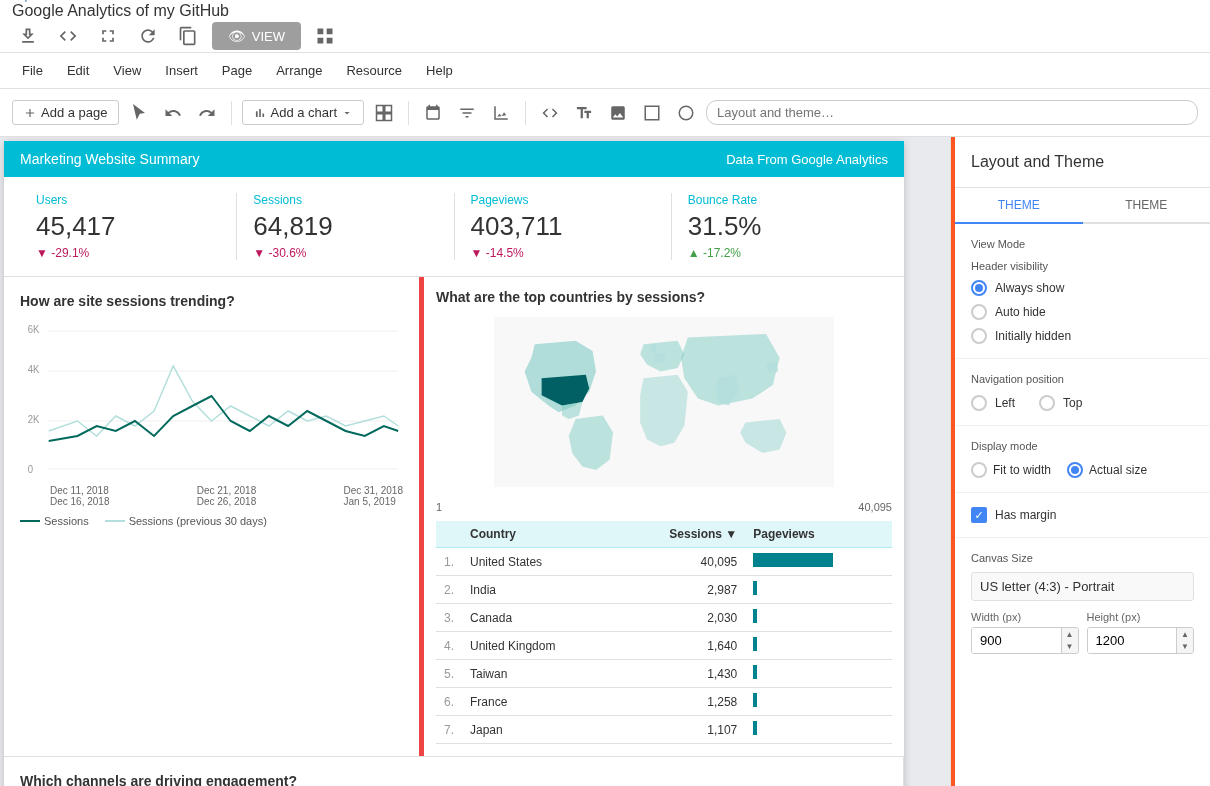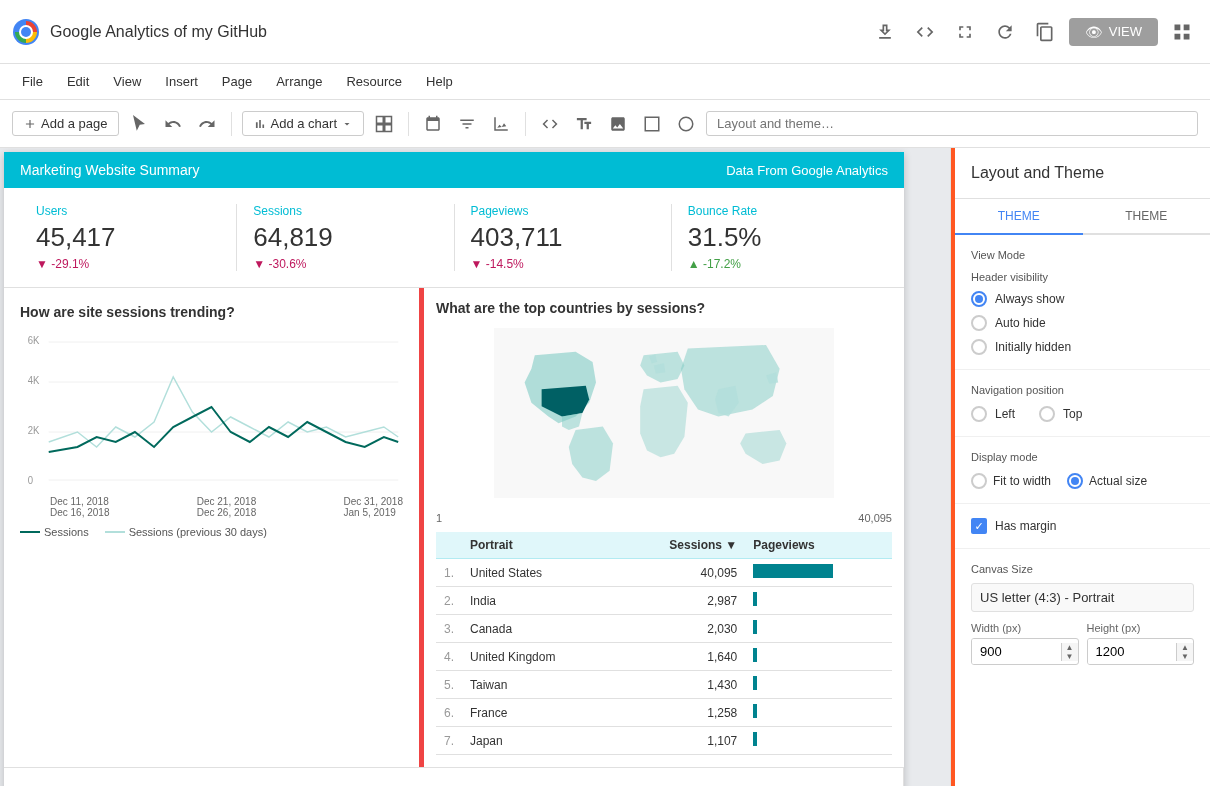--- a/index.html
+++ b/index.html
@@ -1,21 +1,21 @@
 <!DOCTYPE html>
 <html><head>
   <meta charset="utf-8">
   <style>
     * { box-sizing: border-box; margin: 0; padding: 0; }
     body { font-family: Arial, sans-serif; background: #f1f3f4; font-size: 13px; overflow: hidden; }
 
     
     .top-bar {
-      display: flex; align-items: center; background: #fff;
-      padding: 0 12px; height: 64px; border-bottom: 1px solid #e0e0e0;
+      display: flex; background: #fff;
+      padding: 0 12px; height: 53px; border-bottom: 1px solid #e0e0e0; flex-direction: column;
     }
     .app-logo { width: 28px; height: 28px; margin-right: 10px; }
     .app-title { font-size: 16px; color: #333; flex: 1; }
     .top-bar-actions { display: flex; gap: 8px; align-items: center; }
     .top-bar-icon { width: 32px; height: 32px; display: flex; align-items: center; justify-content: center; cursor: pointer; color: #666; border-radius: 4px; }
     .view-btn { background: #9e9e9e; color: #fff; border: none; border-radius: 4px; padding: 6px 16px; font-size: 13px; cursor: pointer; display: flex; align-items: center; gap: 6px; }
     .view-btn .eye-icon { font-size: 14px; }
     .grid-btn { width: 32px; height: 32px; display: flex; align-items: center; justify-content: center; cursor: pointer; color: #666; }
 
     
@@ -32,21 +32,21 @@
       padding: 0 12px; height: 48px; border-bottom: 1px solid #e0e0e0;
       gap: 6px;
     }
     .toolbar-btn {
       display: flex; align-items: center; gap: 4px;
       padding: 4px 10px; border: 1px solid #ccc; border-radius: 3px;
       cursor: pointer; background: #fff; font-size: 13px; color: #333;
     }
     .toolbar-icon { width: 28px; height: 28px; display: flex; align-items: center; justify-content: center; cursor: pointer; color: #666; border-radius: 3px; }
     .toolbar-divider { width: 1px; height: 24px; background: #e0e0e0; margin: 0 4px; }
-    .search-box { flex: 1; border: 1px solid #ccc; border-radius: 3px; padding: 4px 10px; font-size: 13px; color: #999; }
+    .search-box { flex: 1; border: 1px solid #ccc; border-radius: 11px; padding: 4px 10px; font-size: 13px; color: #999; }
 
     
     .main-layout { display: flex; height: calc(786px - 132px); }
 
     
     .canvas-area { flex: 1; overflow: auto; background: #e8eaed; padding: 4px; }
 
     
     .report-card { background: #fff; width: 900px; min-height: 600px; box-shadow: 0 2px 8px rgba(0,0,0,0.2); }
     .report-header { background: #00bcd4; padding: 10px 16px; display: flex; justify-content: space-between; align-items: center; }
@@ -116,21 +116,21 @@
     .checkbox-box { width: 16px; height: 16px; background: #4285f4; border-radius: 2px; display: flex; align-items: center; justify-content: center; flex-shrink: 0; }
     .checkbox-box::after { content: '✓'; color: #fff; font-size: 11px; }
     .checkbox-label { font-size: 12px; color: #333; }
 
     .canvas-size-section { padding: 14px 16px; }
     .canvas-size-title { font-size: 11px; color: #555; margin-bottom: 8px; }
     .canvas-size-value { font-size: 13px; color: #333; padding: 6px 8px; border: 1px solid #e0e0e0; border-radius: 3px; background: #f9f9f9; margin-bottom: 10px; }
     .dimension-row { display: flex; gap: 8px; }
     .dimension-field { flex: 1; }
     .dimension-label { font-size: 11px; color: #666; margin-bottom: 4px; }
-    .dimension-input-wrapper { display: flex; border: 1px solid #ccc; border-radius: 3px; overflow: hidden; align-items: center; }
+    .dimension-input-wrapper { display: flex; border: 1px solid #ccc; border-radius: 3px; overflow: hidden; }
     .dimension-input { width: 100%; border: none; padding: 5px 8px; font-size: 13px; outline: none; }
     .dimension-stepper { display: flex; flex-direction: column; background: #f5f5f5; border-left: 1px solid #ccc; }
     .stepper-btn { flex: 1; border: none; background: transparent; cursor: pointer; font-size: 8px; padding: 0 4px; color: #666; }
 
     
     .world-map { width: 100%; height: 170px; }
   </style>
 </head>
 <body>
 
@@ -395,21 +395,21 @@
           </div>
           <div class="map-scale">
             <span>1</span>
             <span>40,095</span>
           </div>
 
           <table class="country-table">
             <thead>
               <tr>
                 <th style="width:20px;"></th>
-                <th style="cursor:pointer;">Portrait</th>
+                <th style="cursor:pointer;">Country</th>
                 <th style="cursor:pointer; text-align:right;">Sessions ▼</th>
                 <th style="cursor:pointer;">Pageviews</th>
               </tr>
             </thead>
             <tbody id="country-table-body">
             <tr>
       <td style="color:#999;">1.</td>
       <td>United States</td>
       <td style="text-align:right;">40,095</td>
       <td>

